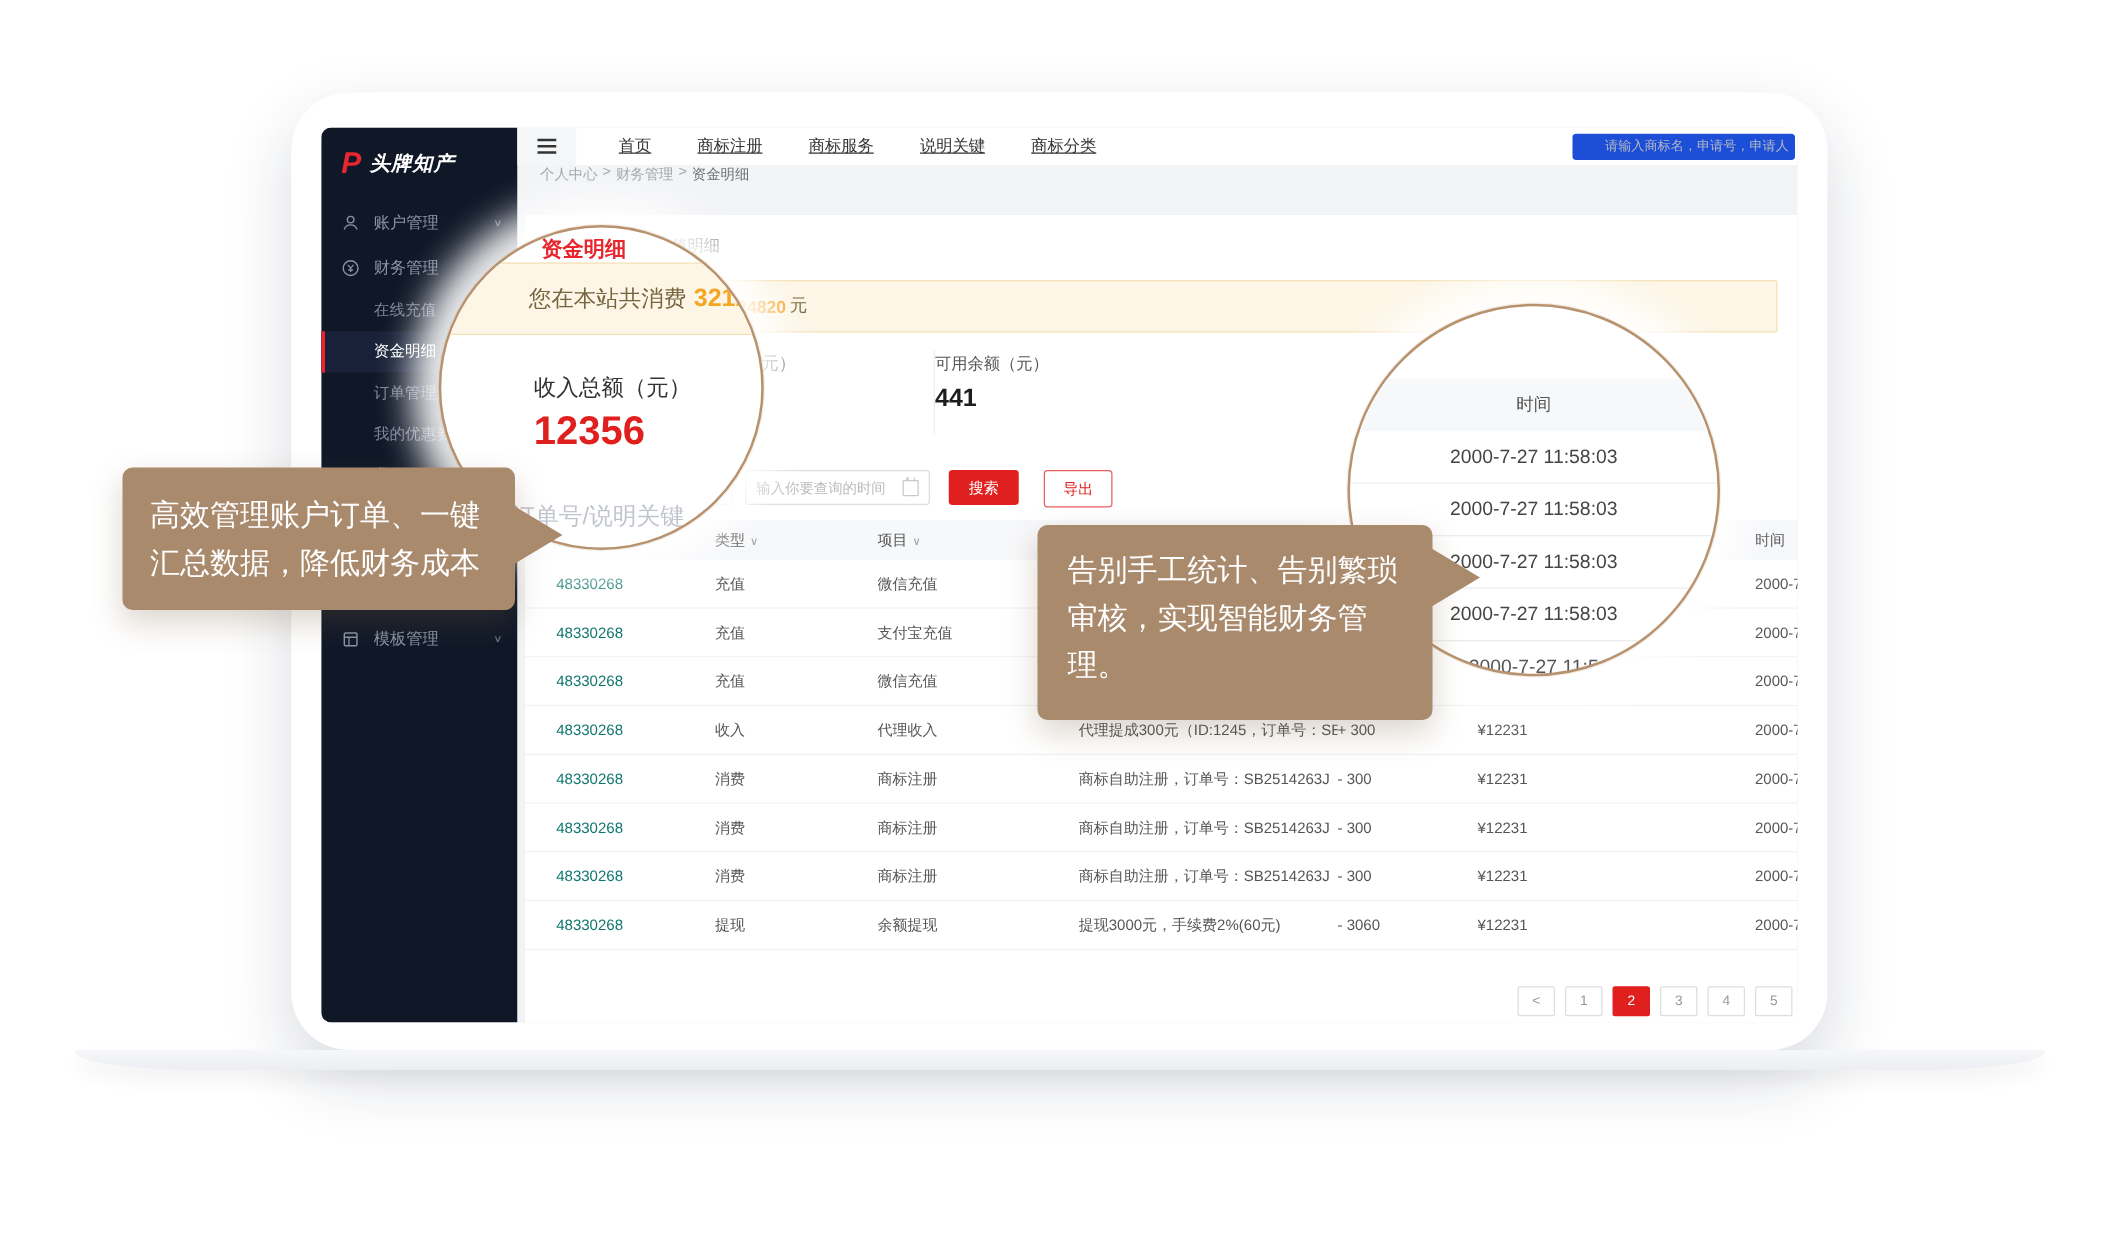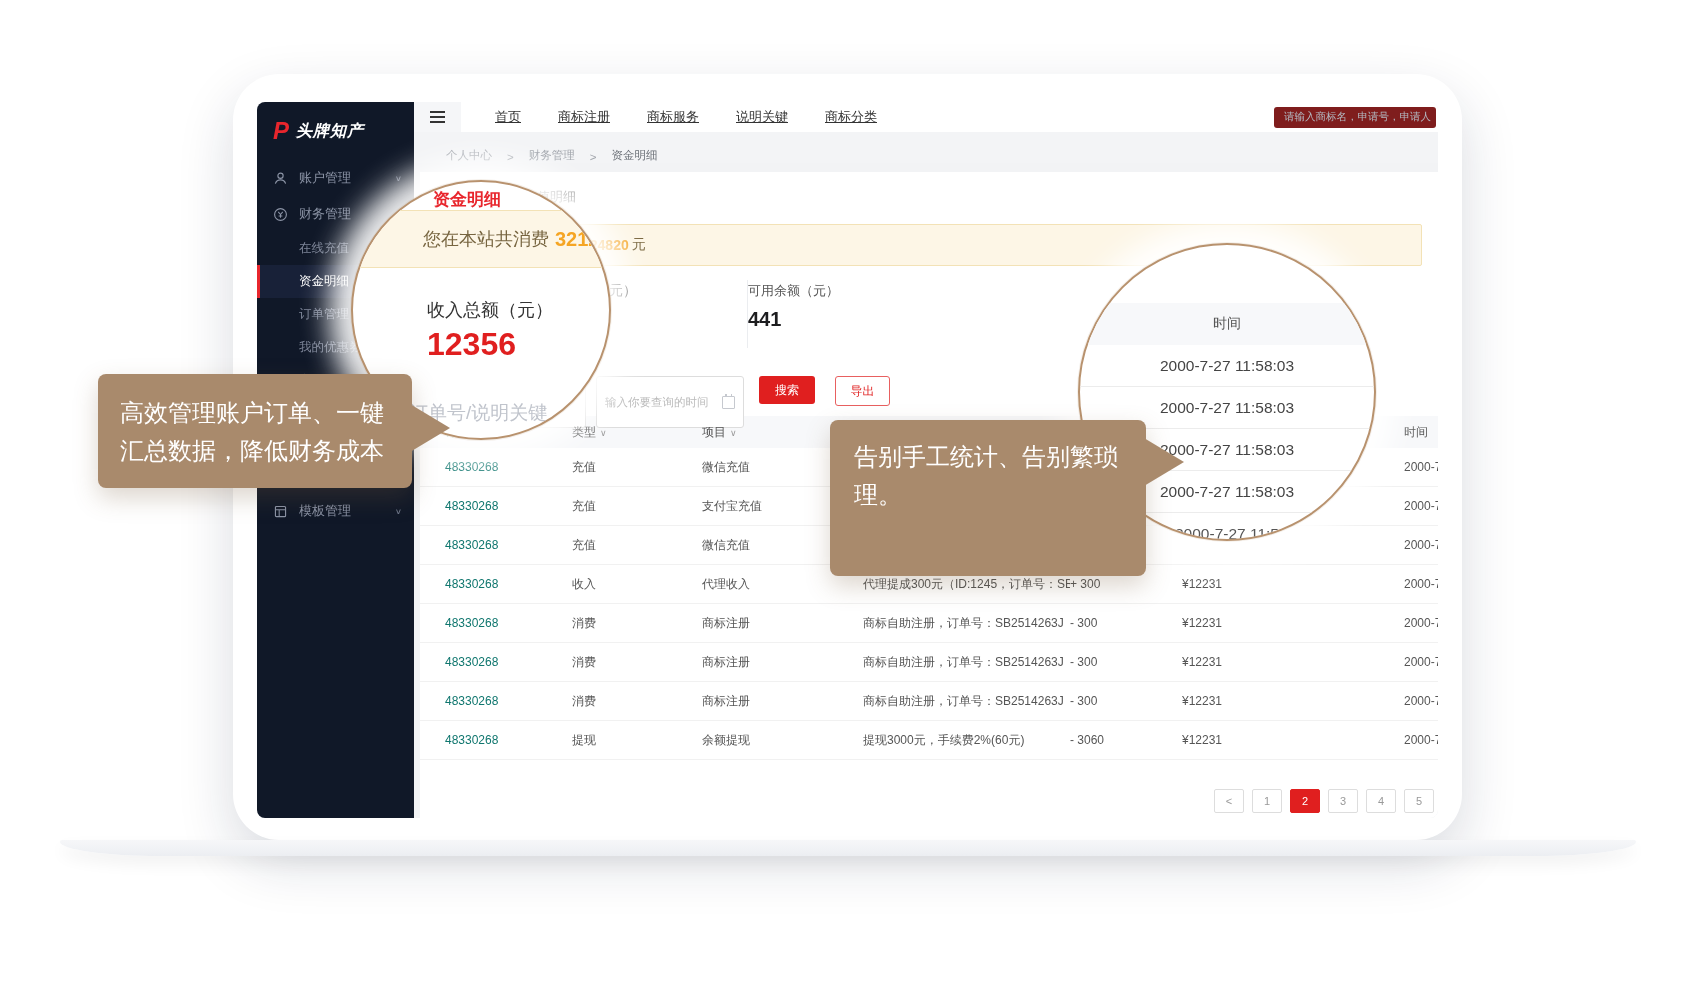--- a/index.html
+++ b/index.html
@@ -35,24 +35,24 @@
   .sb-gap{height:96px;}
 
   
   .main{flex:1;display:flex;flex-direction:column;min-width:0;}
   .topbar{height:30px;background:#fff;display:flex;align-items:center;flex:0 0 30px;}
   .burger{width:47px;height:30px;background:#f5f6f8;display:flex;align-items:center;justify-content:center;
     flex-direction:column;gap:3px;cursor:pointer;}
   .burger i{display:block;width:15px;height:2px;background:#333;}
   .nav-items{display:flex;gap:37px;margin-left:34px;}
   .nav-item{font-size:13px;color:#333;cursor:pointer;white-space:nowrap;text-decoration:underline;}
-  .top-search{margin-left:auto;margin-right:2px;width:152px;height:21px;background:#7f1d1d;border-radius:3px;
-    display:flex;align-items:center;padding-left:10px;font-size:10.5px;color:#b3b9c2;}
-  .breadcrumb{height:31px;background:#f3f4f6;display:flex;align-items:flex-end;
-    padding-left:32px;font-size:11.5px;color:#a0a4ab;gap:15px;flex:0 0 31px;}
+  .top-search{margin-left:auto;margin-right:2px;width:152px;height:21px;background:#1d4ed8;border-radius:3px;
+    display:flex;align-items:center;padding-left:26px;font-size:10.5px;color:#b3b9c2;}
+  .breadcrumb{height:31px;background:#f3f4f6;display:flex;align-items:flex-start;
+    padding-left:18px;font-size:11.5px;color:#a0a4ab;gap:4px;flex:0 0 31px;}
   .breadcrumb .last{color:#6b7077;}
 
   
   .content{flex:1;background:#f2f3f5;padding:9px 0 0 6px;min-height:0;}
   .card{background:#fff;height:100%;padding:16px 0 0 24px;position:relative;}
   .tabs{display:flex;gap:28px;height:26px;align-items:flex-start;}
   .tab{font-size:13px;color:#666;cursor:pointer;padding-bottom:6px;}
   .tab.active{color:#e01f1f;border-bottom:2px solid #e01f1f;}
   .banner{margin:10px 16px 0 0;height:40px;background:#fdf6e6;border:1px solid #f3e2b6;border-radius:2px;
     display:flex;align-items:center;padding-left:36px;font-size:14px;color:#77643c;}
@@ -60,21 +60,21 @@
   .stats{margin:14px 16px 0 0;height:68px;display:flex;}
   .stat1{width:95px;}
   .stat2{width:208px;}
   .stat3{border-left:1px solid #ebedf0;}
   .stat-label{font-size:14px;color:#333;margin-top:2px;}
   .stat-label.dim{color:#555;font-size:13px;}
   .stat-value{font-size:25px;font-weight:bold;color:#e01f1f;margin-top:8px;}
   .stat-value.dark{color:#1d1d1f;font-size:20px;}
   .search-row{margin:28px 16px 0 0;display:flex;gap:10px;height:28px;}
   .fake-input{height:26px;border:1px solid #ddd;border-radius:3px;display:flex;align-items:center;
-    padding:12px 8px;font-size:11.5px;color:#bbb;background:#fff;}
+    padding:0 8px;font-size:11.5px;color:#bbb;background:#fff;}
   .fi-key{width:124px;}
   .fi-time{width:130px;justify-content:space-between;}
   .cal{width:11px;height:11px;border:1px solid #c6c9cf;border-radius:1px;position:relative;}
   .cal::before{content:"";position:absolute;left:2px;top:-3px;width:1.5px;height:3px;background:#c6c9cf;}
   .cal::after{content:"";position:absolute;right:2px;top:-3px;width:1.5px;height:3px;background:#c6c9cf;}
   .btn{height:28px;border-radius:3px;font-size:12px;display:flex;align-items:center;justify-content:center;cursor:pointer;}
   .btn-search{width:56px;background:#e01f1f;color:#fff;margin-left:5px;}
   .btn-export{width:53px;background:#fff;color:#e01f1f;border:1px solid #e86060;margin-left:10px;}
 
   
@@ -380,15 +380,16 @@
 </div>
 
 <div class="abs callout callout-left">
   <div>高效管理账户订单、一键</div>
   <div>汇总数据，降低财务成本</div>
   <div class="arrow"></div>
 </div>
 
 <div class="abs callout callout-right">
   <div>告别手工统计、告别繁琐</div>
+  <div>审核，实现智能财务管</div>
   <div>理。</div>
   <div class="arrow"></div>
 </div>
 
 </body></html>

